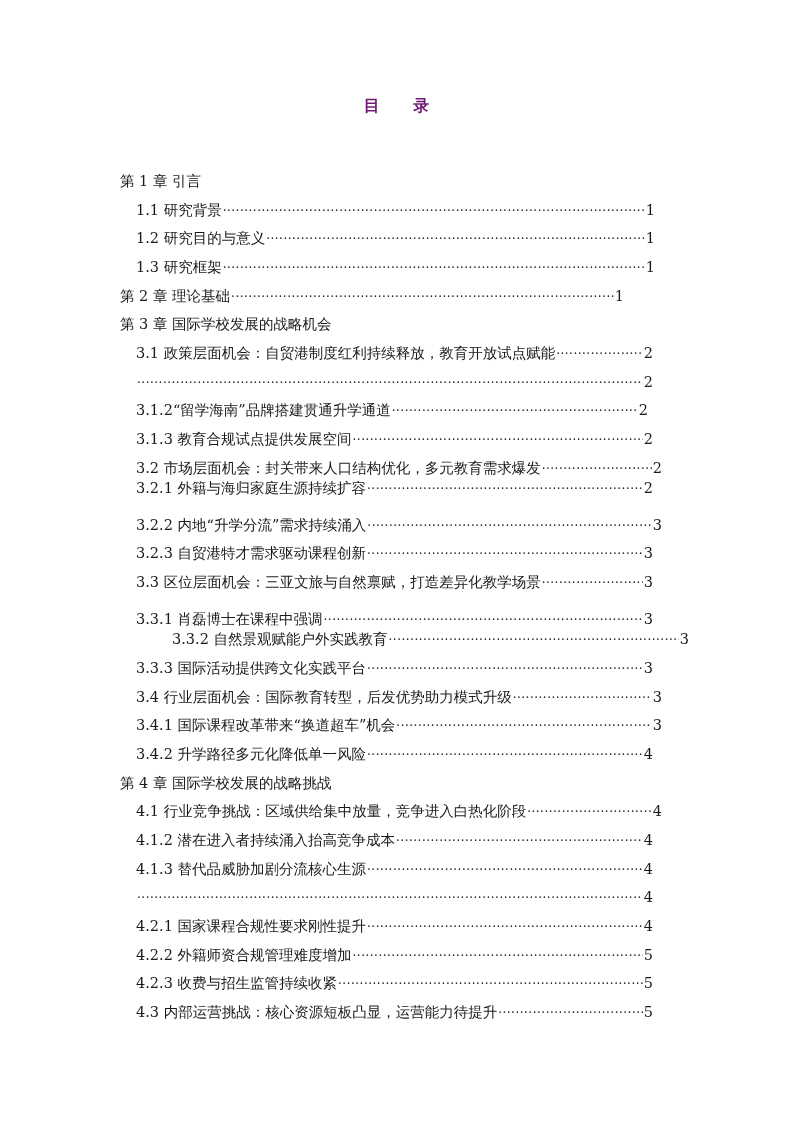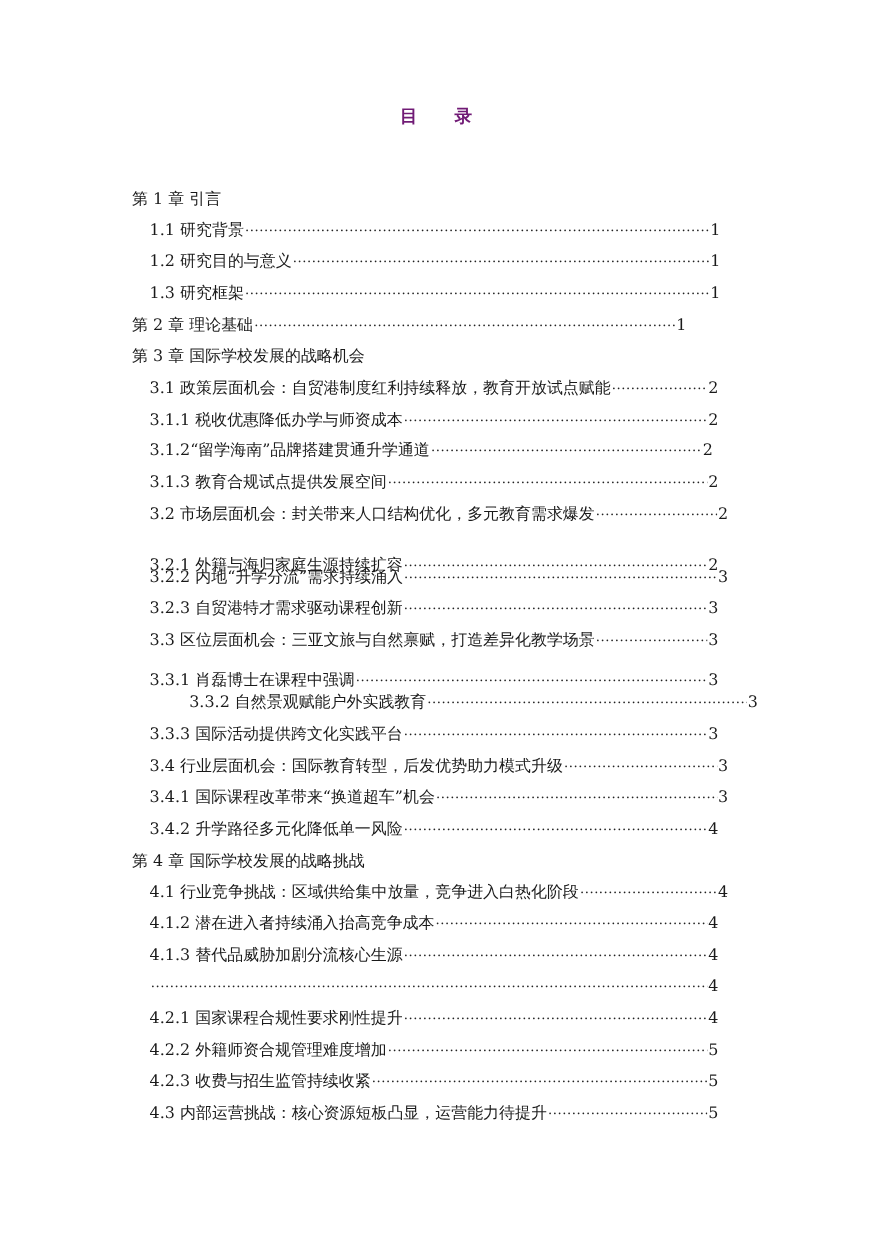--- a/index.html
+++ b/index.html
@@ -51,40 +51,39 @@
       </div>
       <div class="toc-row chapter" style="top: 143.25px;">
         <span class="toc-label">第 3 章    国际学校发展的战略机会</span>
       </div>
       <div class="toc-row section" style="top: 171.9px; width: 517px;">
         <span class="toc-label">3.1 政策层面机会：自贸港制度红利持续释放，教育开放试点赋能</span>
         <span class="toc-leader"></span>
         <span class="toc-page">2</span>
       </div>
       <div class="toc-row section" style="top: 200.55px; width: 517px;">
-        <span class="toc-label">3.1.1 税收优惠降低办学与师资成本</span>
         <span class="toc-leader"></span>
         <span class="toc-page">2</span>
       </div>
       <div class="toc-row section" style="top: 229.2px; width: 512px;">
         <span class="toc-label">3.1.2“留学海南”品牌搭建贯通升学通道</span>
         <span class="toc-leader"></span>
         <span class="toc-page">2</span>
       </div>
       <div class="toc-row section" style="top: 257.85px; width: 517px;">
         <span class="toc-label">3.1.3 教育合规试点提供发展空间</span>
         <span class="toc-leader"></span>
         <span class="toc-page">2</span>
       </div>
       <div class="toc-row section" style="top: 286.5px; width: 526px;">
         <span class="toc-label">3.2 市场层面机会：封关带来人口结构优化，多元教育需求爆发</span>
         <span class="toc-leader"></span>
         <span class="toc-page">2</span>
       </div>
-      <div class="toc-row section" style="top: 333px; width: 517px;">
+      <div class="toc-row section" style="top: 307px; width: 517px;">
         <span class="toc-label">3.2.1 外籍与海归家庭生源持续扩容</span>
         <span class="toc-leader"></span>
         <span class="toc-page">2</span>
       </div>
       <div class="toc-row section" style="top: 343.8px; width: 526px;">
         <span class="toc-label">3.2.2 内地“升学分流”需求持续涌入</span>
         <span class="toc-leader"></span>
         <span class="toc-page">3</span>
       </div>
       <div class="toc-row section" style="top: 372.45px; width: 517px;">

